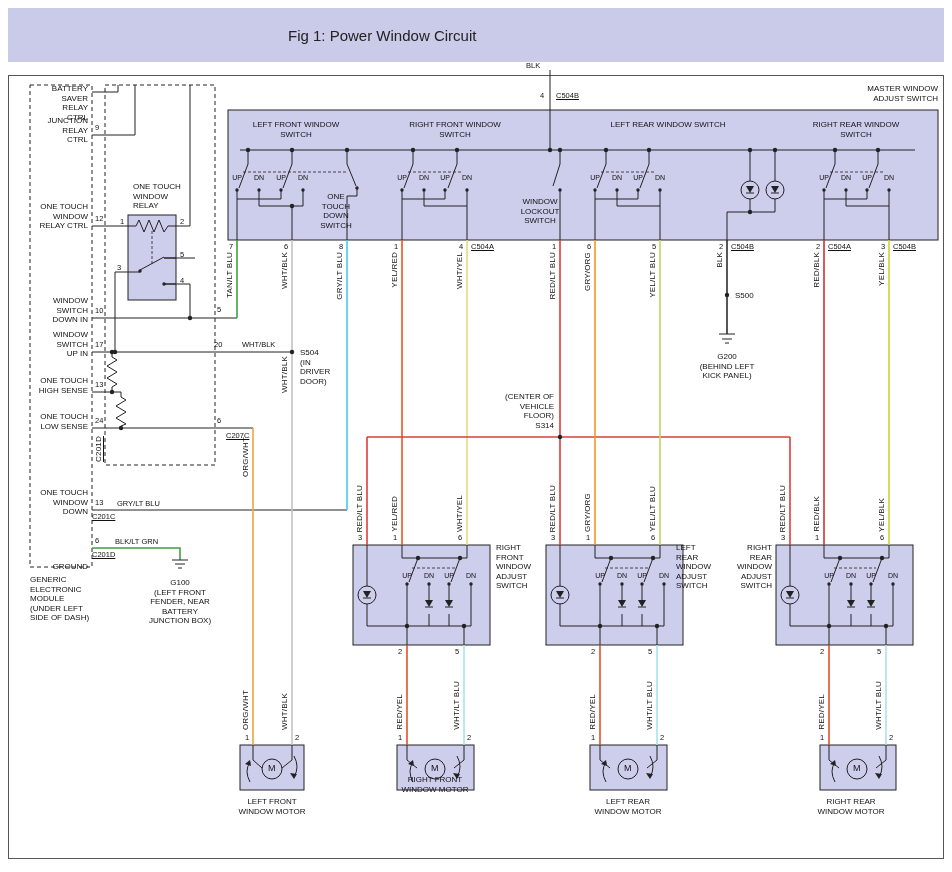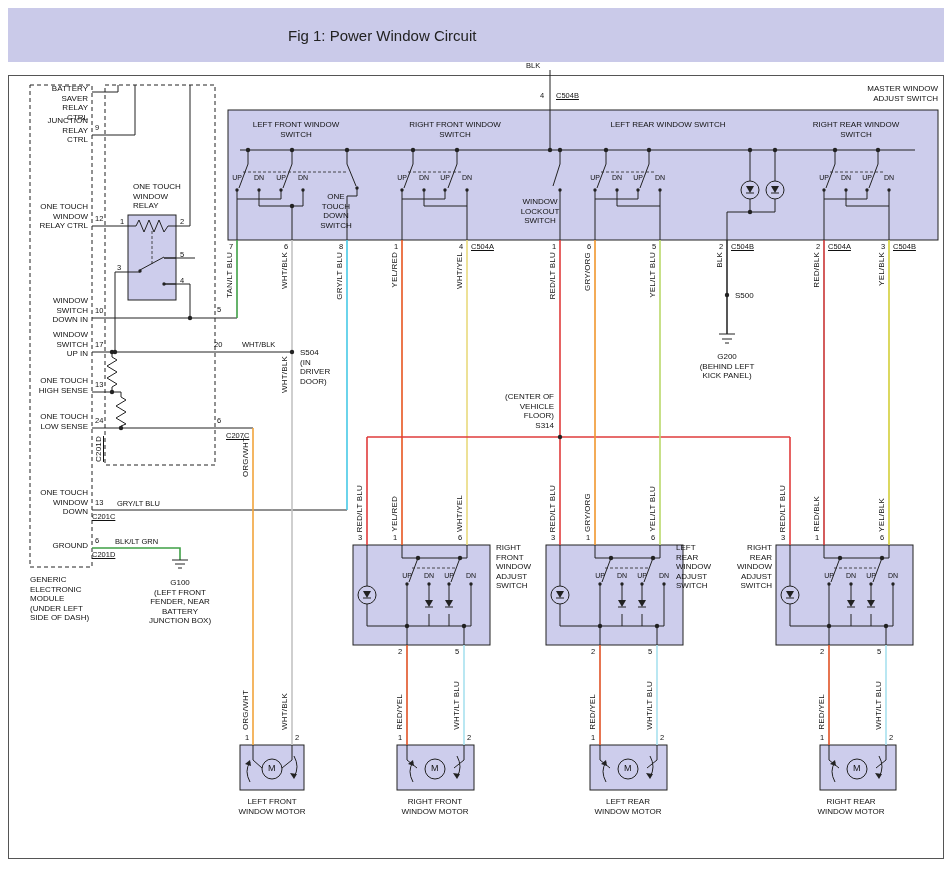--- a/index.html
+++ b/index.html
@@ -249,21 +249,21 @@
   <span class="lbl r" style="left:28px;top:330px;width:60px">WINDOW
 SWITCH
 UP IN</span>
   <span class="lbl r" style="left:28px;top:376px;width:60px">ONE TOUCH
 HIGH SENSE</span>
   <span class="lbl r" style="left:28px;top:412px;width:60px">ONE TOUCH
 LOW SENSE</span>
   <span class="lbl r" style="left:28px;top:488px;width:60px">ONE TOUCH
 WINDOW
 DOWN</span>
-  <span class="lbl r" style="left:28px;top:541px;width:60px">GROUND</span>
+  <span class="lbl r" style="left:28px;top:562px;width:60px">GROUND</span>
   <span class="pin" style="left:95px;top:124px">9</span>
   <span class="pin" style="left:95px;top:215px">12</span>
   <span class="pin" style="left:95px;top:307px">10</span>
   <span class="pin" style="left:95px;top:341px">17</span>
   <span class="pin" style="left:95px;top:381px">13</span>
   <span class="pin" style="left:95px;top:417px">24</span>
   <span class="pin" style="left:95px;top:499px">13</span>
   <span class="pin" style="left:95px;top:537px">6</span>
   <span class="vlbl con" style="left:94px;top:436px">C201D</span>
   <span class="pin con" style="left:92px;top:513px">C201C</span>
@@ -443,21 +443,21 @@
   <span class="pin" style="left:591px;top:734px">1</span>
   <span class="pin" style="left:660px;top:734px">2</span>
   <span class="pin" style="left:820px;top:734px">1</span>
   <span class="pin" style="left:889px;top:734px">2</span>
   <span class="pin" style="left:268px;top:764px;font-size:9px">M</span>
   <span class="pin" style="left:431px;top:764px;font-size:9px">M</span>
   <span class="pin" style="left:624px;top:764px;font-size:9px">M</span>
   <span class="pin" style="left:853px;top:764px;font-size:9px">M</span>
   <span class="lbl c" style="left:232px;top:797px;width:80px">LEFT FRONT
 WINDOW MOTOR</span>
-  <span class="lbl c" style="left:395px;top:797px;width:80px">RIGHT FRONT
+  <span class="lbl c" style="left:395px;top:775px;width:80px">RIGHT FRONT
 WINDOW MOTOR</span>
   <span class="lbl c" style="left:588px;top:797px;width:80px">LEFT REAR
 WINDOW MOTOR</span>
   <span class="lbl c" style="left:811px;top:797px;width:80px">RIGHT REAR
 WINDOW MOTOR</span>
 
   <span class="pin" style="left:14px;top:887px">131242</span>
 </div>
 
 </body></html>

